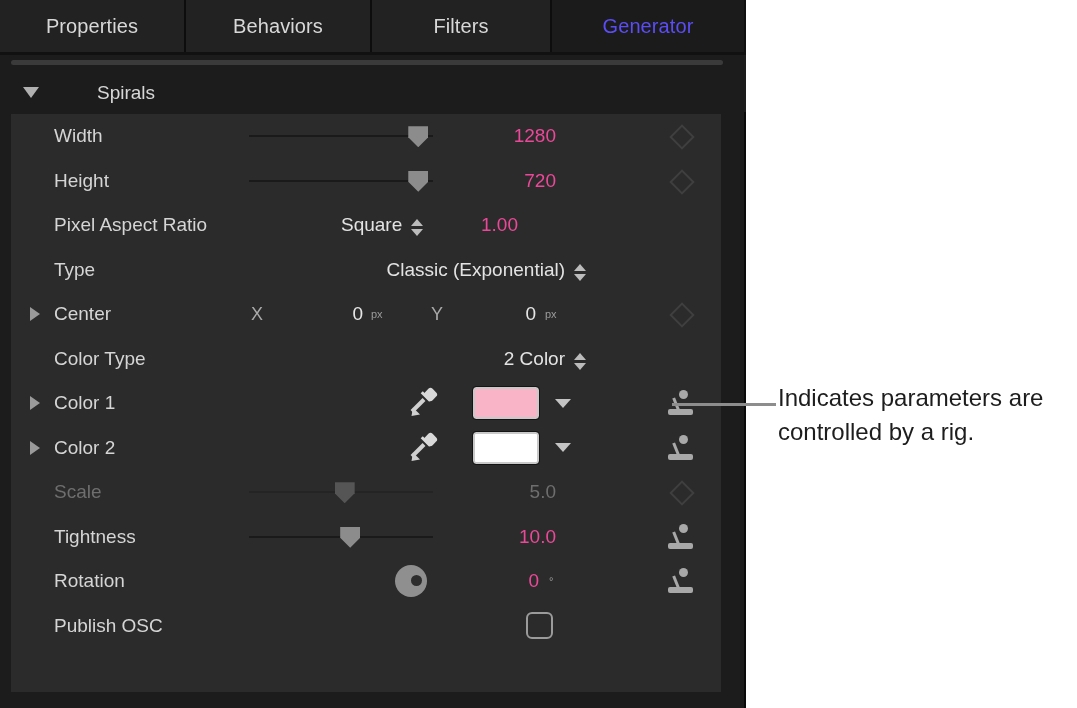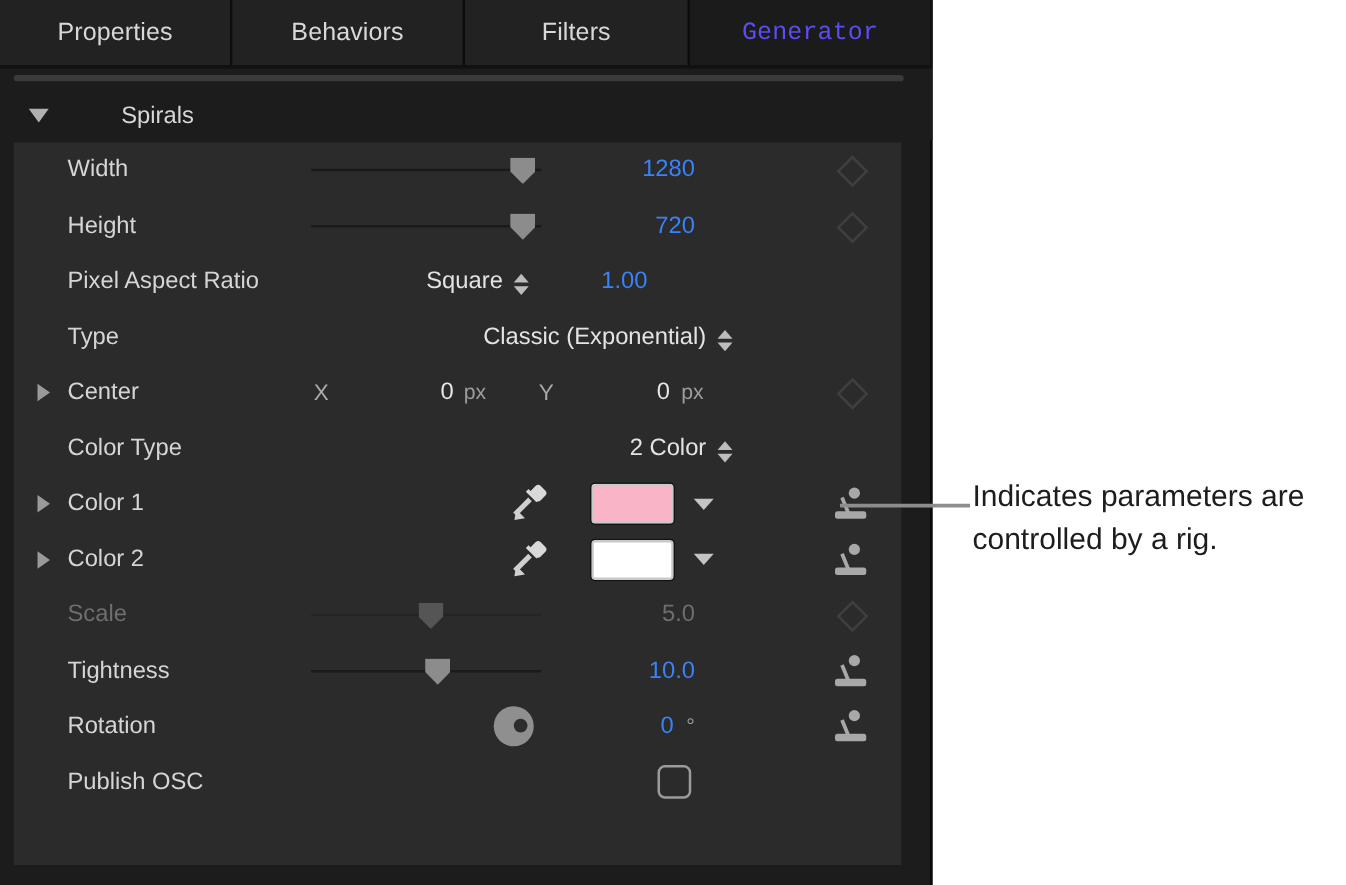--- a/index.html
+++ b/index.html
@@ -46,21 +46,21 @@
     background: #222222;
     border-right: 2px solid #0d0d0d;
     box-sizing: border-box;
     height: 52px;
     letter-spacing: 0.1px;
   }
   .tab.t0 { width: 186px; }
   .tab.t1 { width: 186px; }
   .tab.t2 { width: 180px; }
   .tab.t3 { width: 192px; border-right: none; background: #1b1b1b; }
-  .tab.active { color: #5b4df5; font-family: Liberation Mono, monospace; }
+  .tab.active { color: #5b4df5; }
 
   
   #scrollstrip {
     position: absolute;
     left: 0; top: 55px;
     width: 746px; height: 18px;
     background: #1c1c1c;
   }
   #scrollstrip .bar {
     position: absolute;
@@ -148,26 +148,26 @@
   }
   .row.dim .slider .thumb { background: #555555; }
 
   
   .value {
     position: absolute;
     left: 450px;
     width: 95px;
     text-align: right;
     font-size: 19px;
-    color: #3b82f6;
+    color: #ec4899;
   }
   .row.dim .value { color: #6e6e6e; }
   .unit {
     position: absolute;
-    font-size: 17px;
+    font-size: 11px;
     color: #9c9c9c;
   }
 
   
   .popup {
     position: absolute;
     right: 0;
     display: flex;
     align-items: flex-end;
     font-size: 19px;

